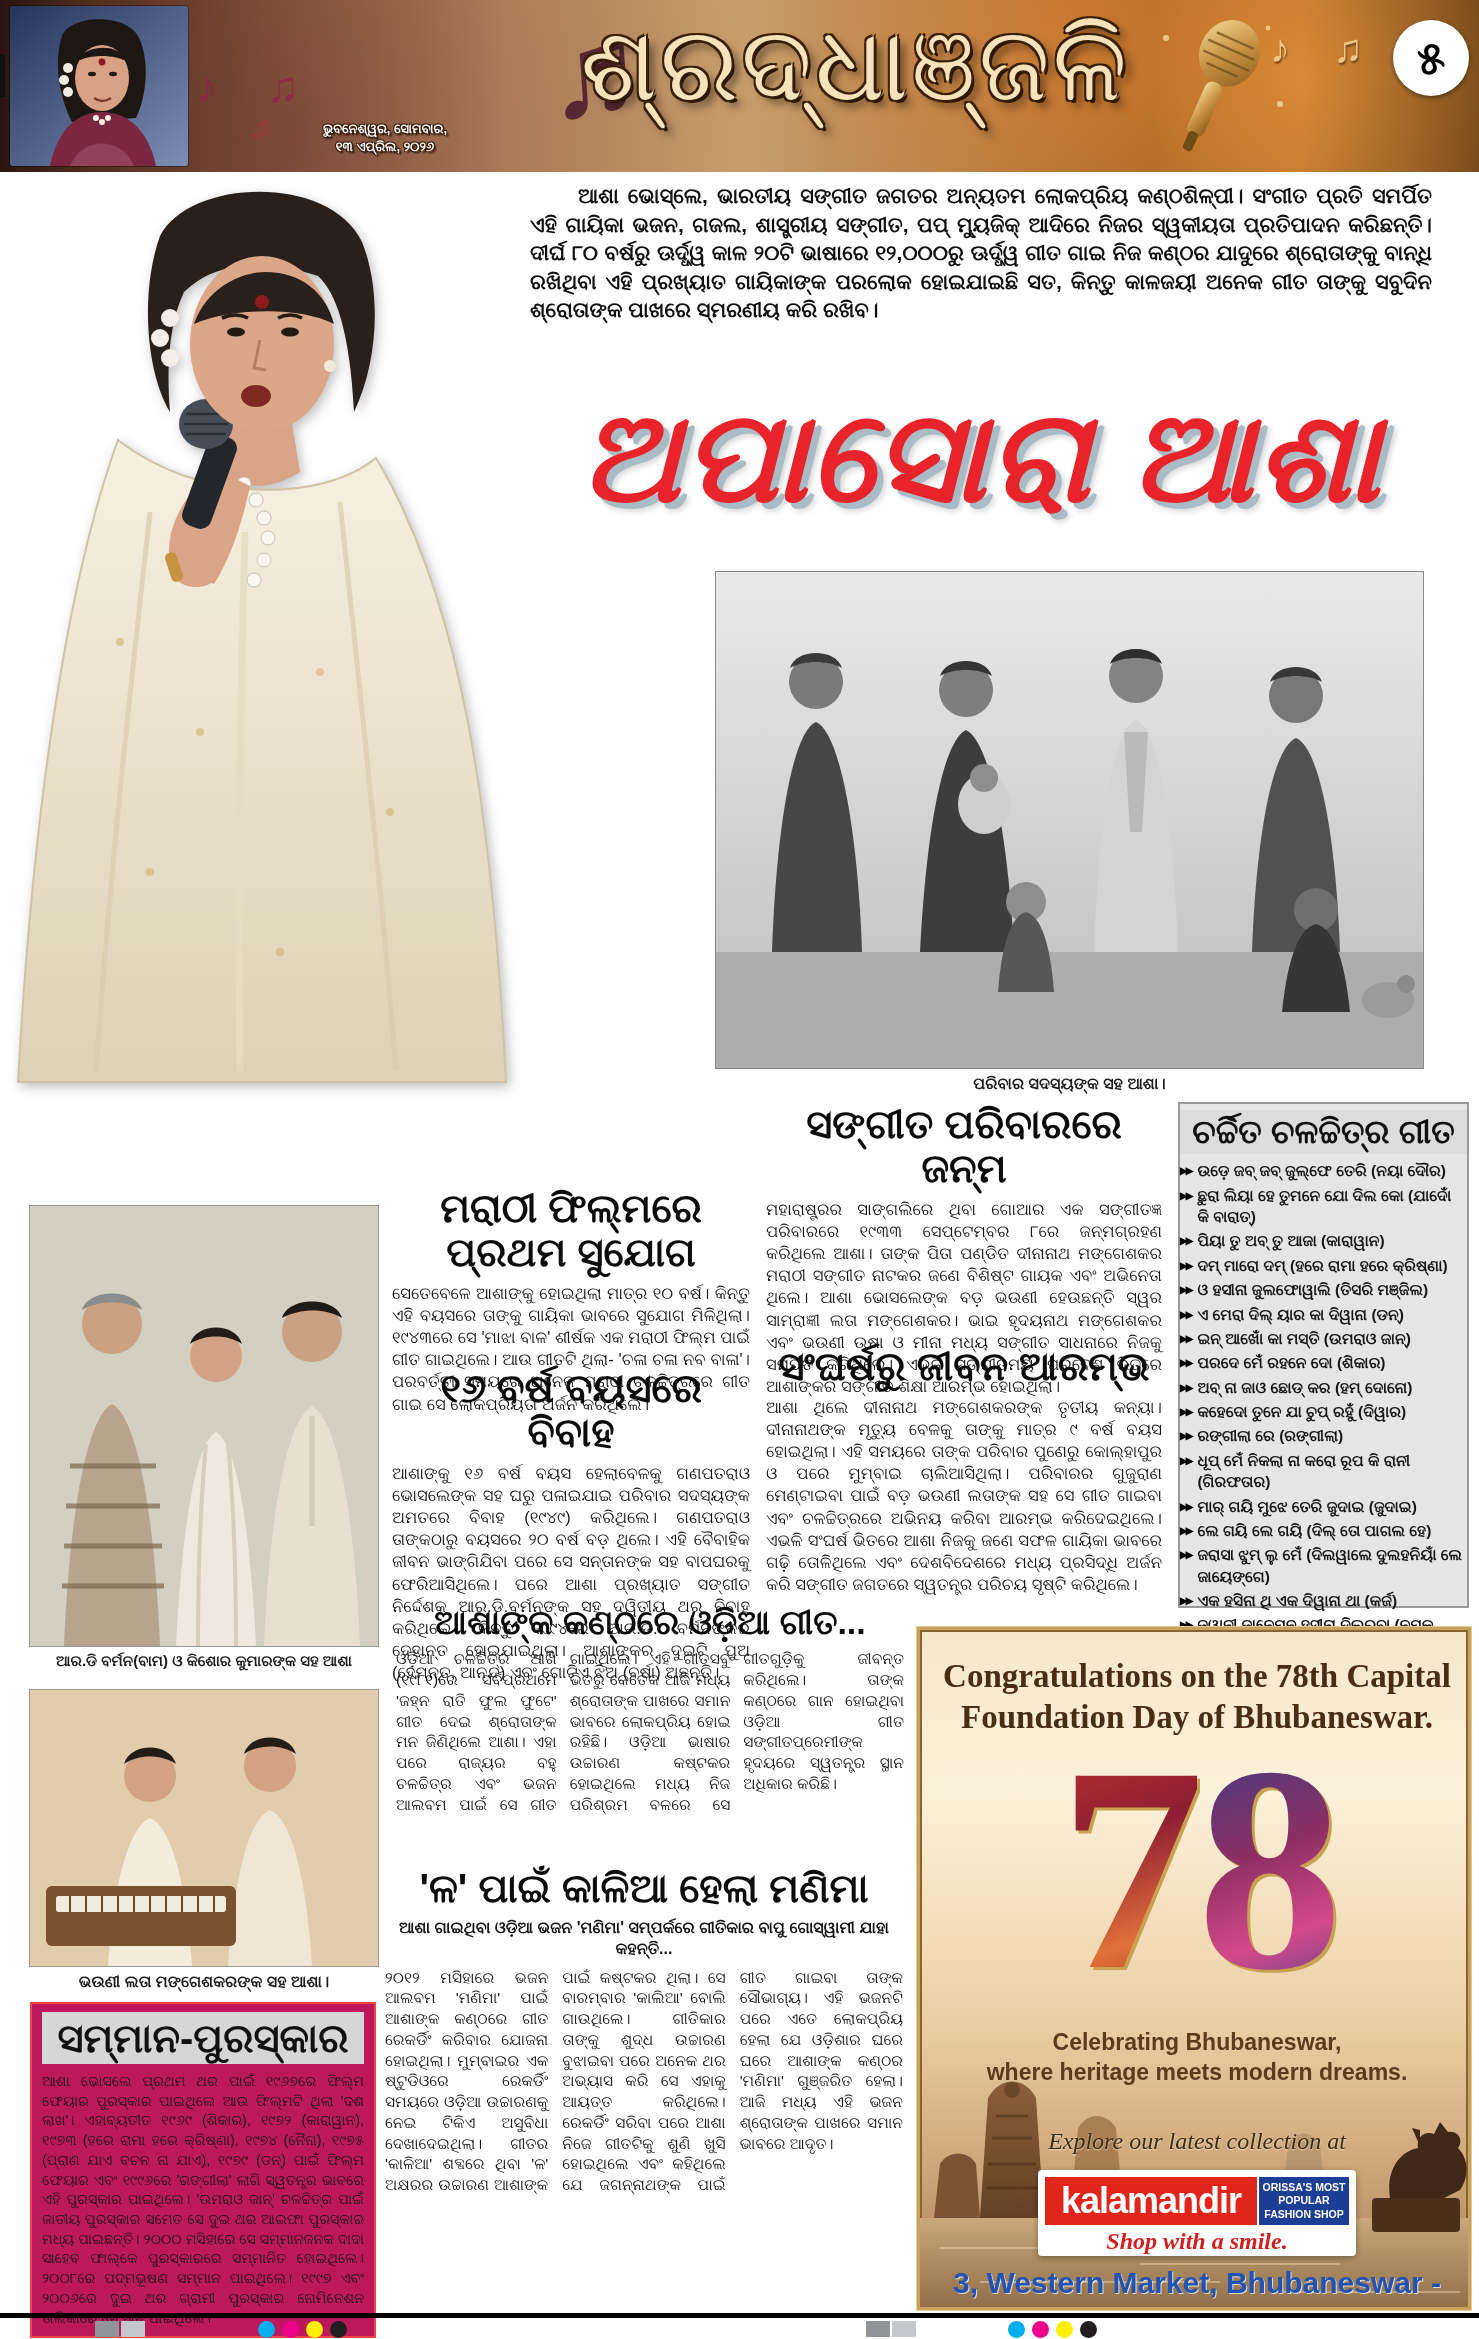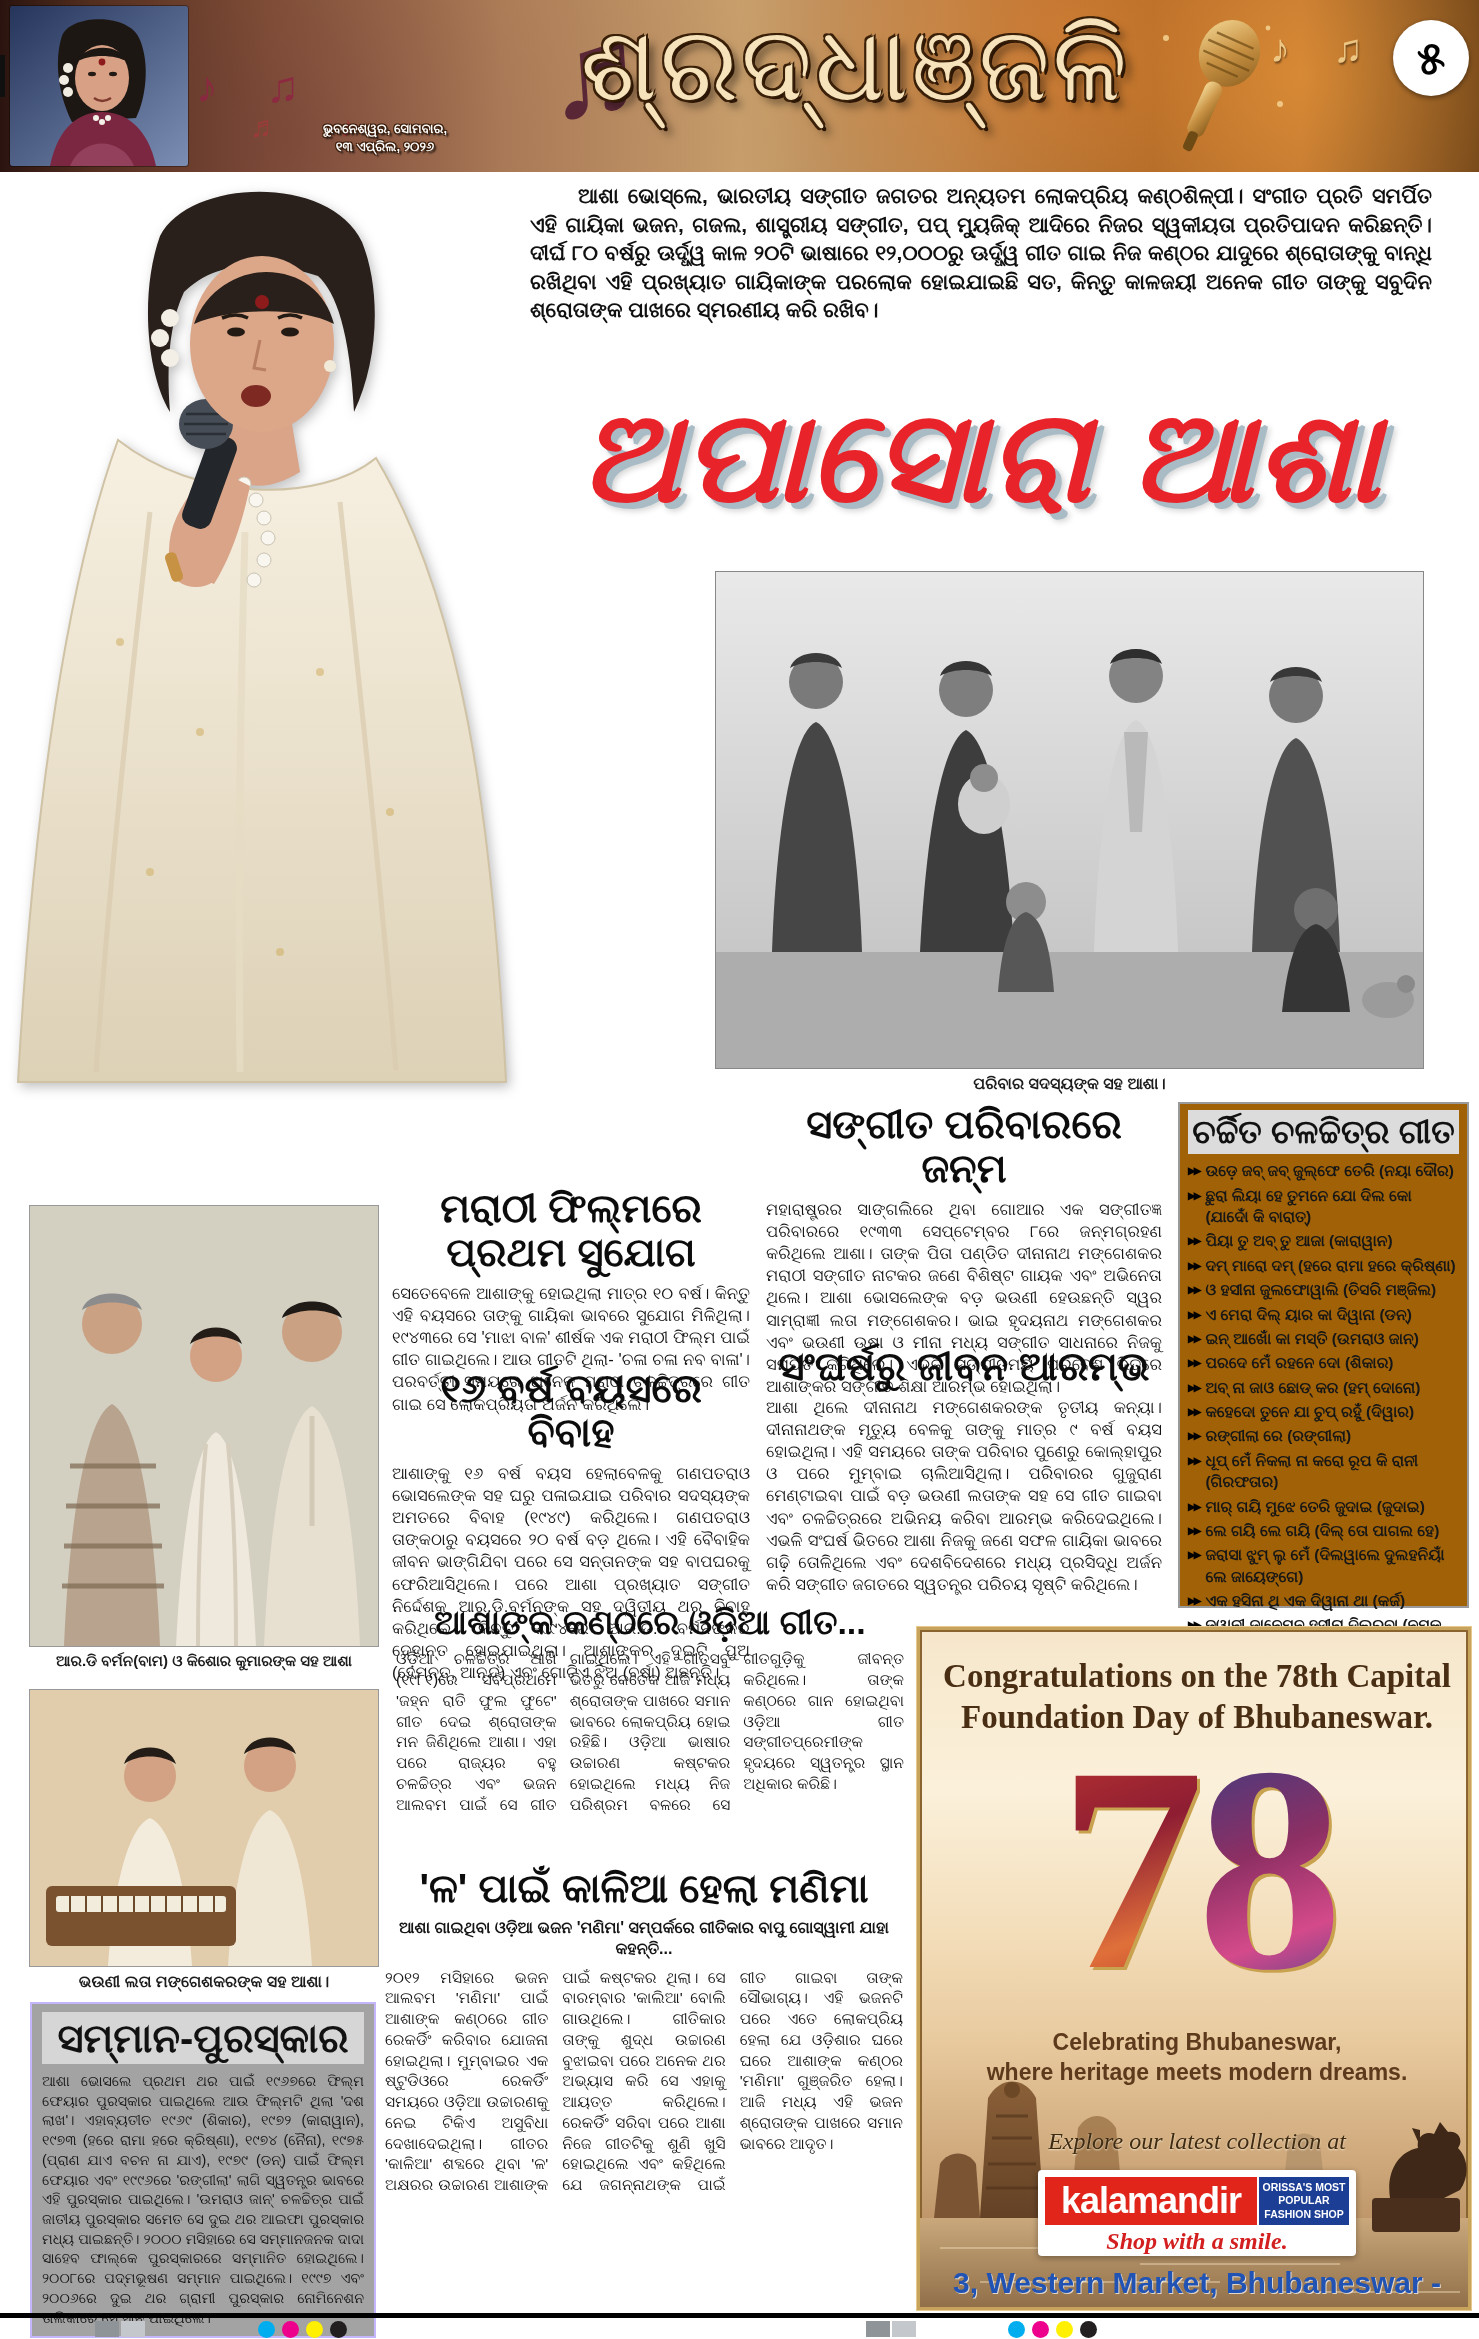--- a/index.html
+++ b/index.html
@@ -59,28 +59,28 @@
   .marathi{left:392px;top:1186px;width:358px;}
   .marriage{left:392px;top:1366px;width:358px;}
   .odia-songs{left:396px;top:1604px;width:508px;}
   .odia-songs h3{font-size:34px;}
   .odia-songs .cols{height:208px;column-count:3;column-gap:13px;font-size:15.5px;}
   .manima{left:385px;top:1866px;width:518px;}
   .manima h3{font-size:40px;}
   .manima .intro{font-size:16px;font-weight:bold;text-align:center;margin:4px 0 8px 0;line-height:1.3;}
   .manima .cols{height:362px;column-count:3;column-gap:14px;font-size:15.5px;}
   
-  .songs-box{position:absolute;left:1178px;top:1102px;width:291px;height:506px;border:2px solid #9a9a9a;background:#a16207;
-    box-sizing:border-box;padding:6px 8px;}
+  .songs-box{position:absolute;left:1178px;top:1102px;width:291px;height:506px;border:2px solid #9a9a9a;background:#e5e5e5;
+    box-sizing:border-box;padding:6px 0;}
   .songs-box h3{margin:0 0 6px 0;background:#dcdcdc;text-align:center;font-size:33px;font-weight:bold;padding:4px 0;line-height:1.1;}
   .songs-box ul{list-style:none;margin:0;padding:0;}
   .song{display:flex;gap:6px;font-size:15.5px;line-height:1.38;margin-bottom:3px;font-weight:bold;color:#161616;}
   .arr{font-size:10px;letter-spacing:-2px;padding-top:4px;color:#000;flex:0 0 auto;}
   
-  .awards-box{position:absolute;left:30px;top:2002px;width:346px;border:2px solid #c4b5fd;background:#a3a3a3;box-sizing:border-box;padding:8px 10px;}
+  .awards-box{position:absolute;left:30px;top:2002px;width:346px;border:2px solid #ef4444;background:#be185d;box-sizing:border-box;padding:8px 10px;}
   .awards-box h3{margin:0 0 8px 0;background:#d6d6d6;text-align:center;font-size:40px;font-weight:bold;padding:4px 0;line-height:1.1;}
   .awards-box p{margin:0;font-size:14.3px;line-height:1.38;text-align:justify;color:#141414;}
   
   .ad{position:absolute;left:917px;top:1627px;width:554px;height:683px;box-sizing:border-box;
     border:3px solid #c8a35c;box-shadow:0 0 0 2px #8a6430 inset,0 0 0 1px #e6c98f;
     background:linear-gradient(180deg,#f6e7cb 0%,#fbf0da 24%,#f3ddb9 45%,#e9cba0 60%,#cfa97c 78%,#a67b4e 100%);overflow:hidden;}
   .ad-heading{position:absolute;left:20px;top:26px;width:514px;margin:0;text-align:center;
     font-family:"Liberation Serif", serif;font-size:33px;font-weight:bold;color:#4a2e14;line-height:1.25;}
   .ad-78{position:absolute;left:0;top:96px;width:554px;text-align:center;font-family:"Liberation Serif", serif;
     font-size:292px;font-weight:bold;line-height:0.98;letter-spacing:-8px;filter:drop-shadow(3px 3px 0 #c9a24f);}

